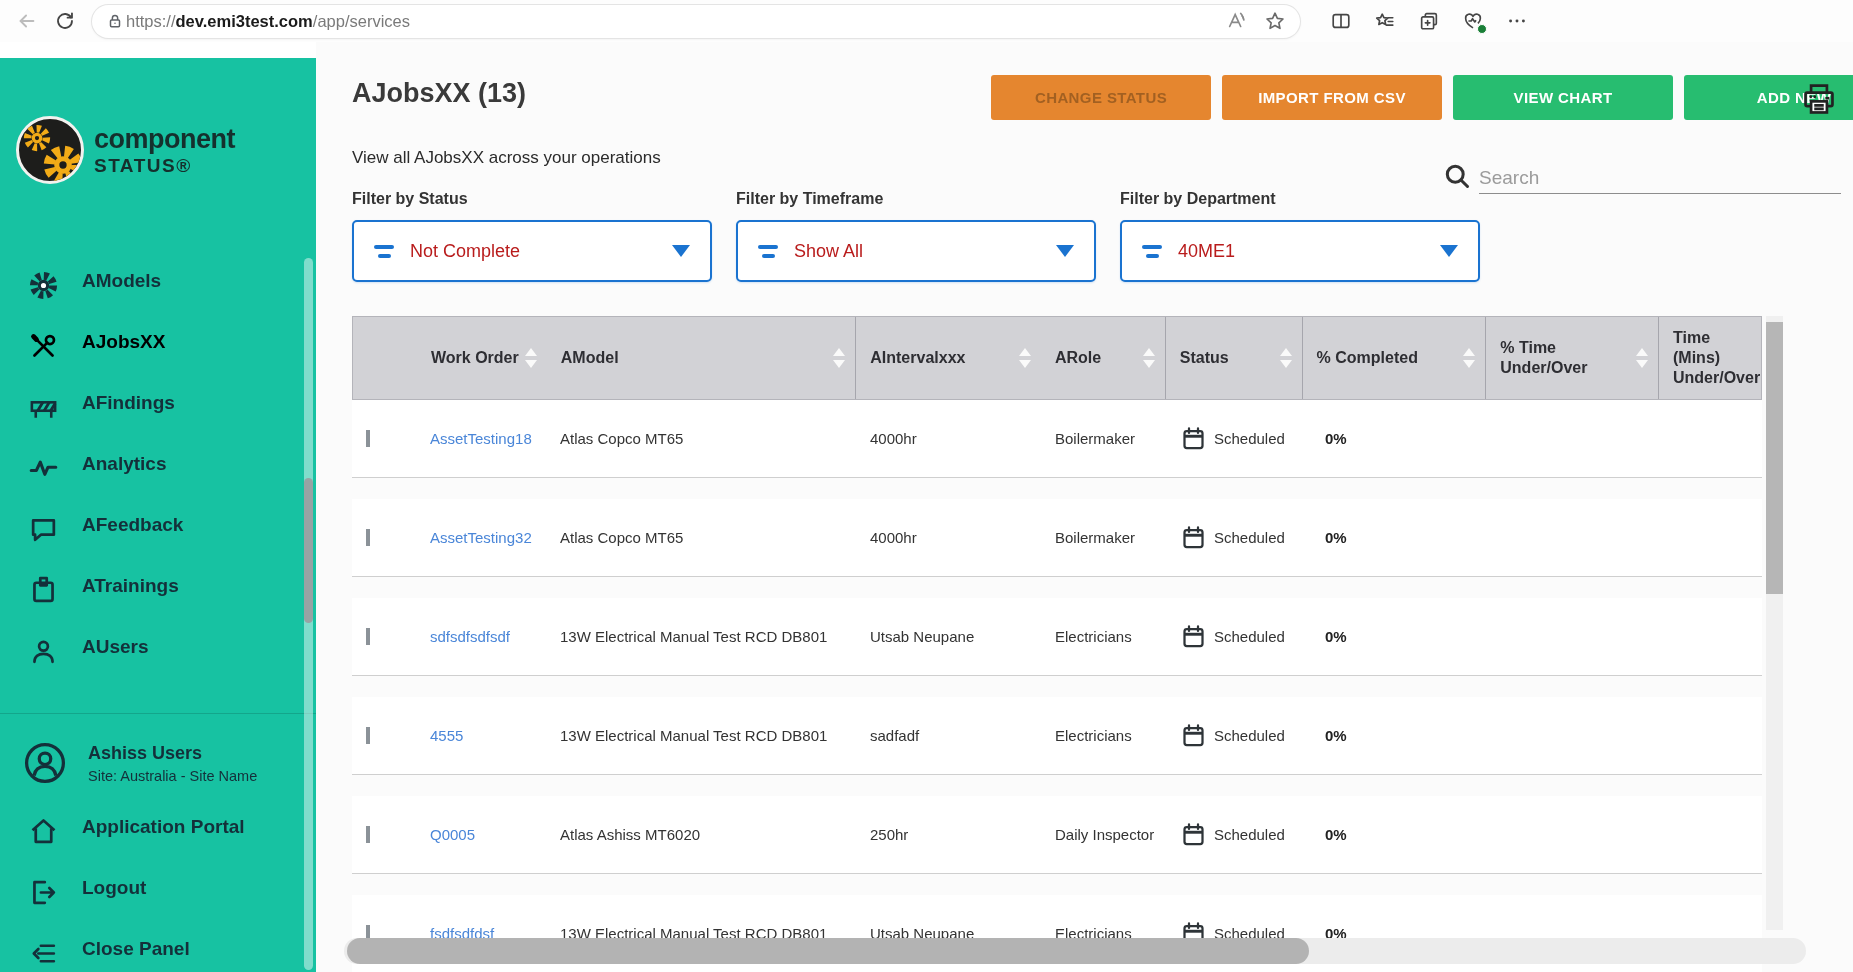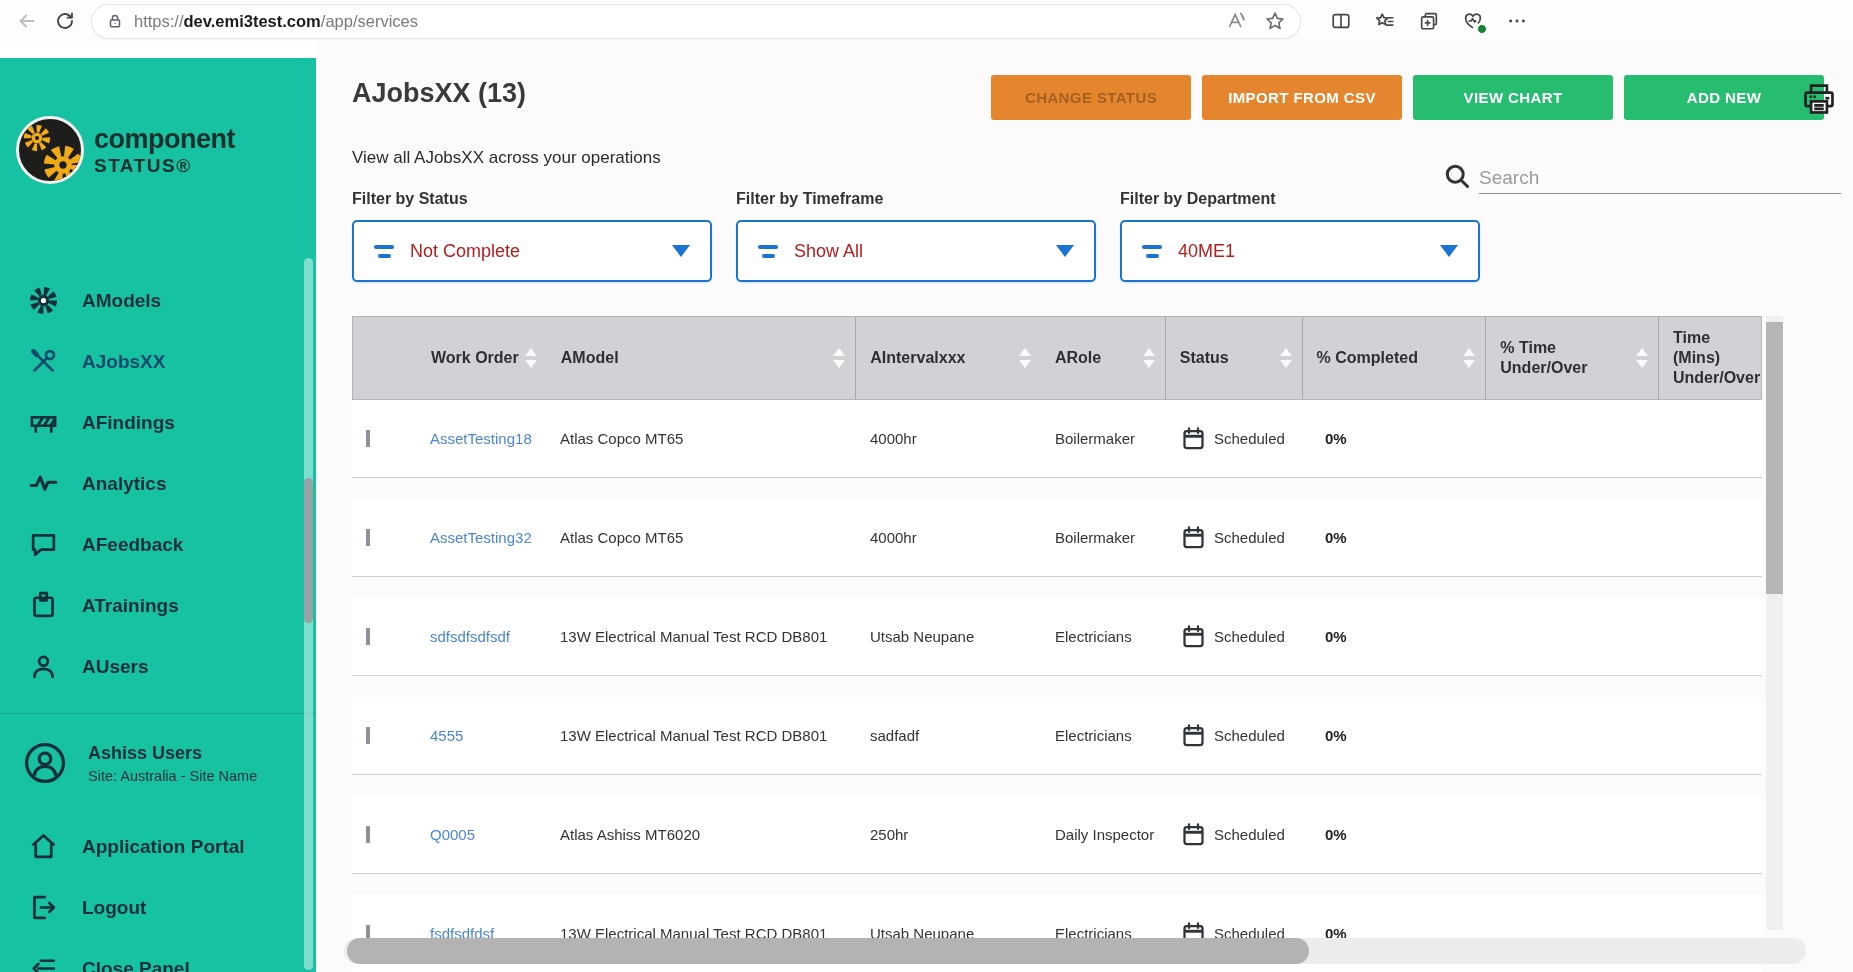--- a/index.html
+++ b/index.html
@@ -8,21 +8,21 @@
   body { position:relative; }
 
   
   .browser-bar { position:absolute; left:0; top:0; width:1853px; height:42px;
                  background:#fdfdfd; display:flex; align-items:center; padding:0 16px; gap:16px; }
   .bicon { width:22px; height:22px; color:#454545; flex:0 0 auto; }
   .bicon svg { width:100%; height:100%; }
   .back { color:#bcbcbc; }
   .url-pill { width:1208px; height:33px; background:#fff; border-radius:17px;
               box-shadow:0 0 0 1px #e4e4e4, 0 1px 3px rgba(0,0,0,.08);
-              display:flex; align-items:center; padding:0 14px; gap:10px; }
+              display:flex; align-items:center; padding:0 14px; gap:2px; }
   .url-text { flex:1; font-size:16.5px; color:#7a7a7a; white-space:nowrap; overflow:hidden; }
   .url-text b { color:#1b1b1b; font-weight:700; }
   .pill-right { display:flex; gap:16px; align-items:center; }
   .chrome-right { display:flex; gap:22px; align-items:center; margin-left:14px; }
   .essentials-badge { position:absolute; right:-3px; bottom:-2px; width:10px; height:10px;
                       background:#1a7f37; border-radius:50%; border:1.5px solid #fff; }
 
   
   .app { position:absolute; left:0; top:42px; width:1853px; height:930px; }
   .sidebar { position:absolute; left:0; top:16px; width:316px; height:930px; background:var(--teal); overflow:hidden; }
@@ -34,26 +34,26 @@
                  border:3px solid #f2f2ef; position:relative; overflow:hidden; }
   .gear { position:absolute; color:#f2ab17; }
   .gear svg { width:100%; height:100%; }
   .gear.big { width:44px; height:44px; right:-4px; bottom:-6px; }
   .gear.small { width:30px; height:30px; left:3px; top:4px; }
   .logo-text { line-height:1; }
   .logo-line1 { font-size:27px; font-weight:700; color:#15302d; letter-spacing:-.5px; }
   .logo-line2 { font-size:19px; font-weight:700; color:#15302d; letter-spacing:1.5px; margin-top:3px; }
 
   .nav { position:absolute; left:0; top:212px; width:100%; }
-  .nav-item { height:61px; display:flex; align-items:center; padding-left:28px; gap:23px;
+  .nav-item { height:61px; display:flex; padding-left:28px; gap:23px;
               color:#14303a; cursor:pointer; }
   .nav-item .nav-icon { width:31px; height:31px; flex:0 0 auto; }
   .nav-item .nav-icon svg { width:100%; height:100%; }
   .nav-item .nav-label { font-size:19px; font-weight:700; }
-  .nav-item.active { color:#0c4a6e; }
+  .nav-item.active { color:#000000; }
 
   .side-divider { position:absolute; left:0; top:655px; width:100%; height:1px; background:rgba(0,0,0,.14); }
 
   .user-block { position:absolute; left:0; top:682px; width:100%; display:flex; align-items:center;
                 padding-left:22px; gap:20px; color:#14303a; }
   .user-icon { width:46px; height:46px; }
   .user-icon svg { width:100%; height:100%; }
   .user-name { font-size:18px; font-weight:700; }
   .user-site { font-size:14.5px; margin-top:4px; font-weight:400; }
 
@@ -62,21 +62,21 @@
   .side-scroll-track { position:absolute; right:3px; top:200px; bottom:18px; width:9px;
                        background:rgba(255,255,255,.45); border-radius:5px; }
   .side-scroll-thumb { position:absolute; right:3px; top:420px; width:9px; height:145px;
                        background:#97a3a4; border-radius:5px; }
 
   
   .page-title { position:absolute; left:36px; top:36px; font-size:27px; font-weight:700; color:#3a3a3a; }
   .page-subtitle { position:absolute; left:36px; top:106px; font-size:17px; color:#2b2b2b; }
 
   .btn-row { position:absolute; left:675px; top:33px; display:flex; gap:11px; }
-  .hbtn { width:200px; height:45px; border:none; border-radius:3px; color:#fff;
+  .hbtn { width:220px; height:45px; border:none; border-radius:3px; color:#fff;
           font-family:inherit; font-size:15px; font-weight:700; letter-spacing:.4px; cursor:pointer; }
   .hbtn.orange { background:var(--orange); }
   .hbtn.green  { background:var(--green); }
   .hbtn.disabled { color:rgba(80,52,18,.45); cursor:default; }
   .print-icon { position:absolute; right:14px; top:38px; width:40px; height:38px; color:#222; cursor:pointer; }
   .print-icon svg { width:100%; height:100%; }
 
   .search-box { position:absolute; right:12px; top:120px; width:398px; height:36px;
                 display:flex; align-items:flex-start; gap:8px; }
   .search-icon { width:28px; height:28px; color:#333; margin-bottom:2px; }

